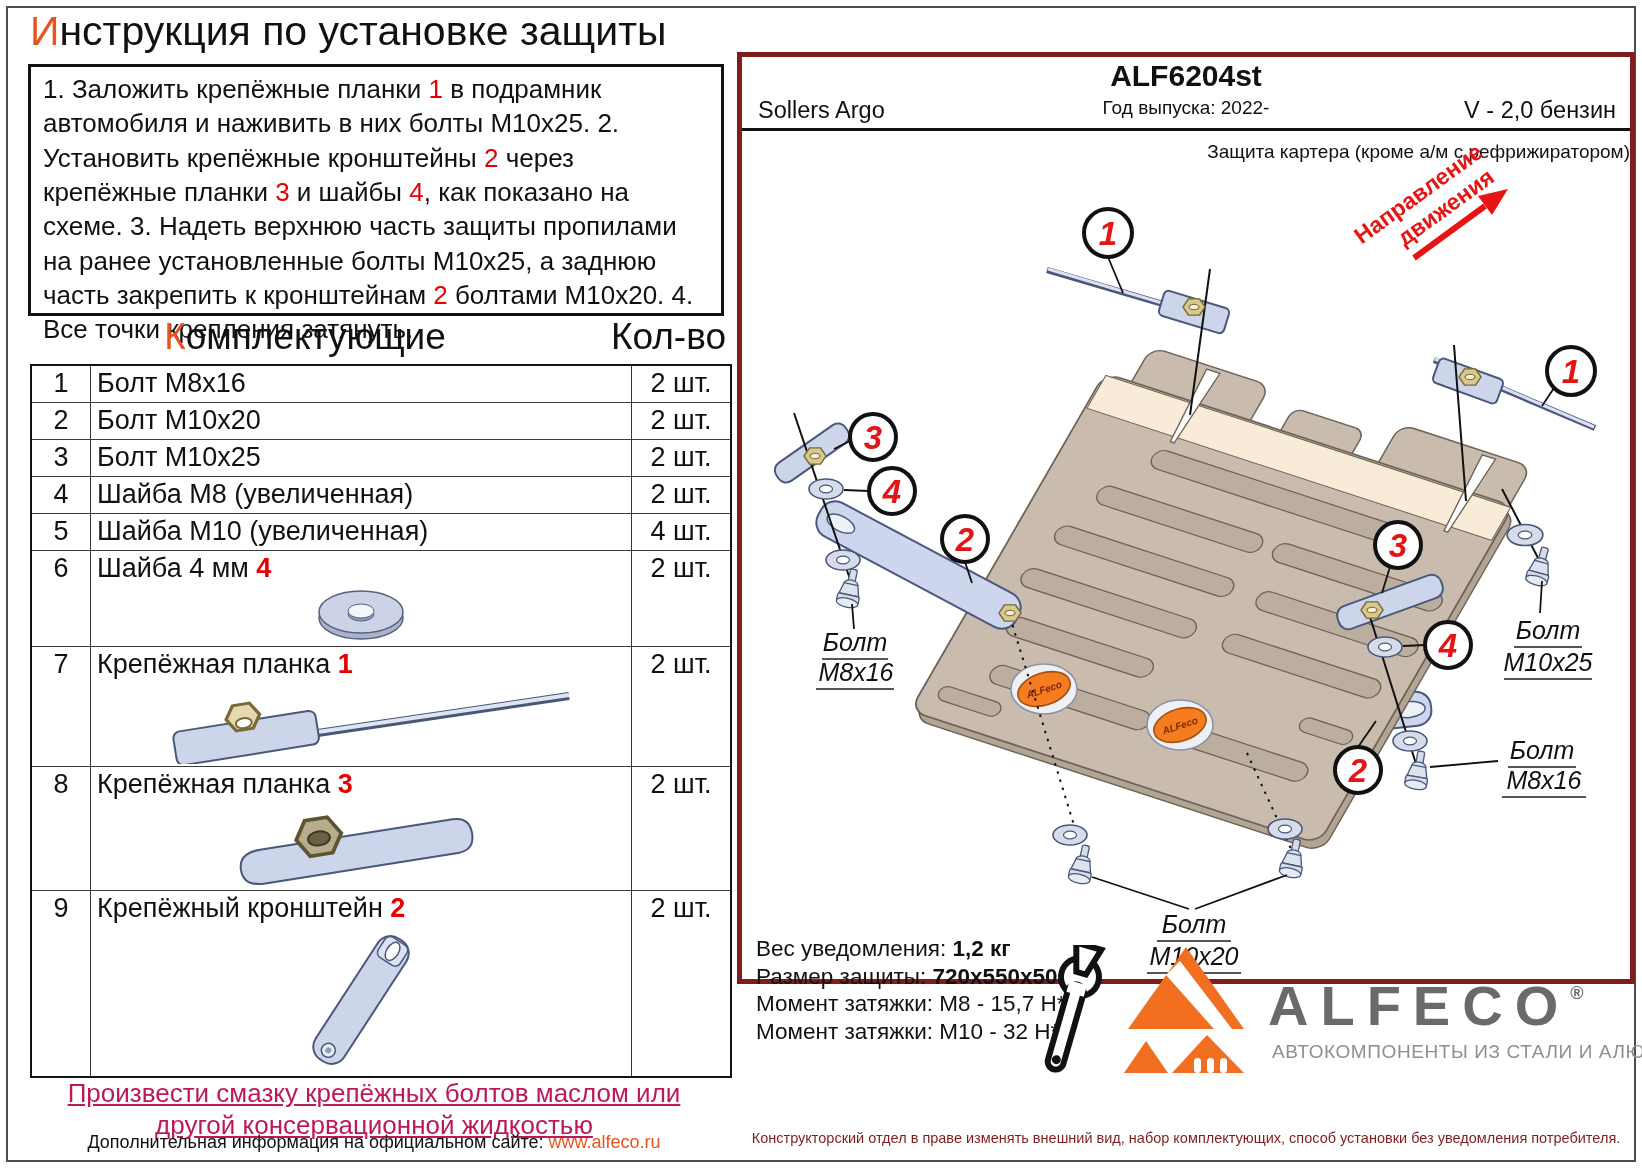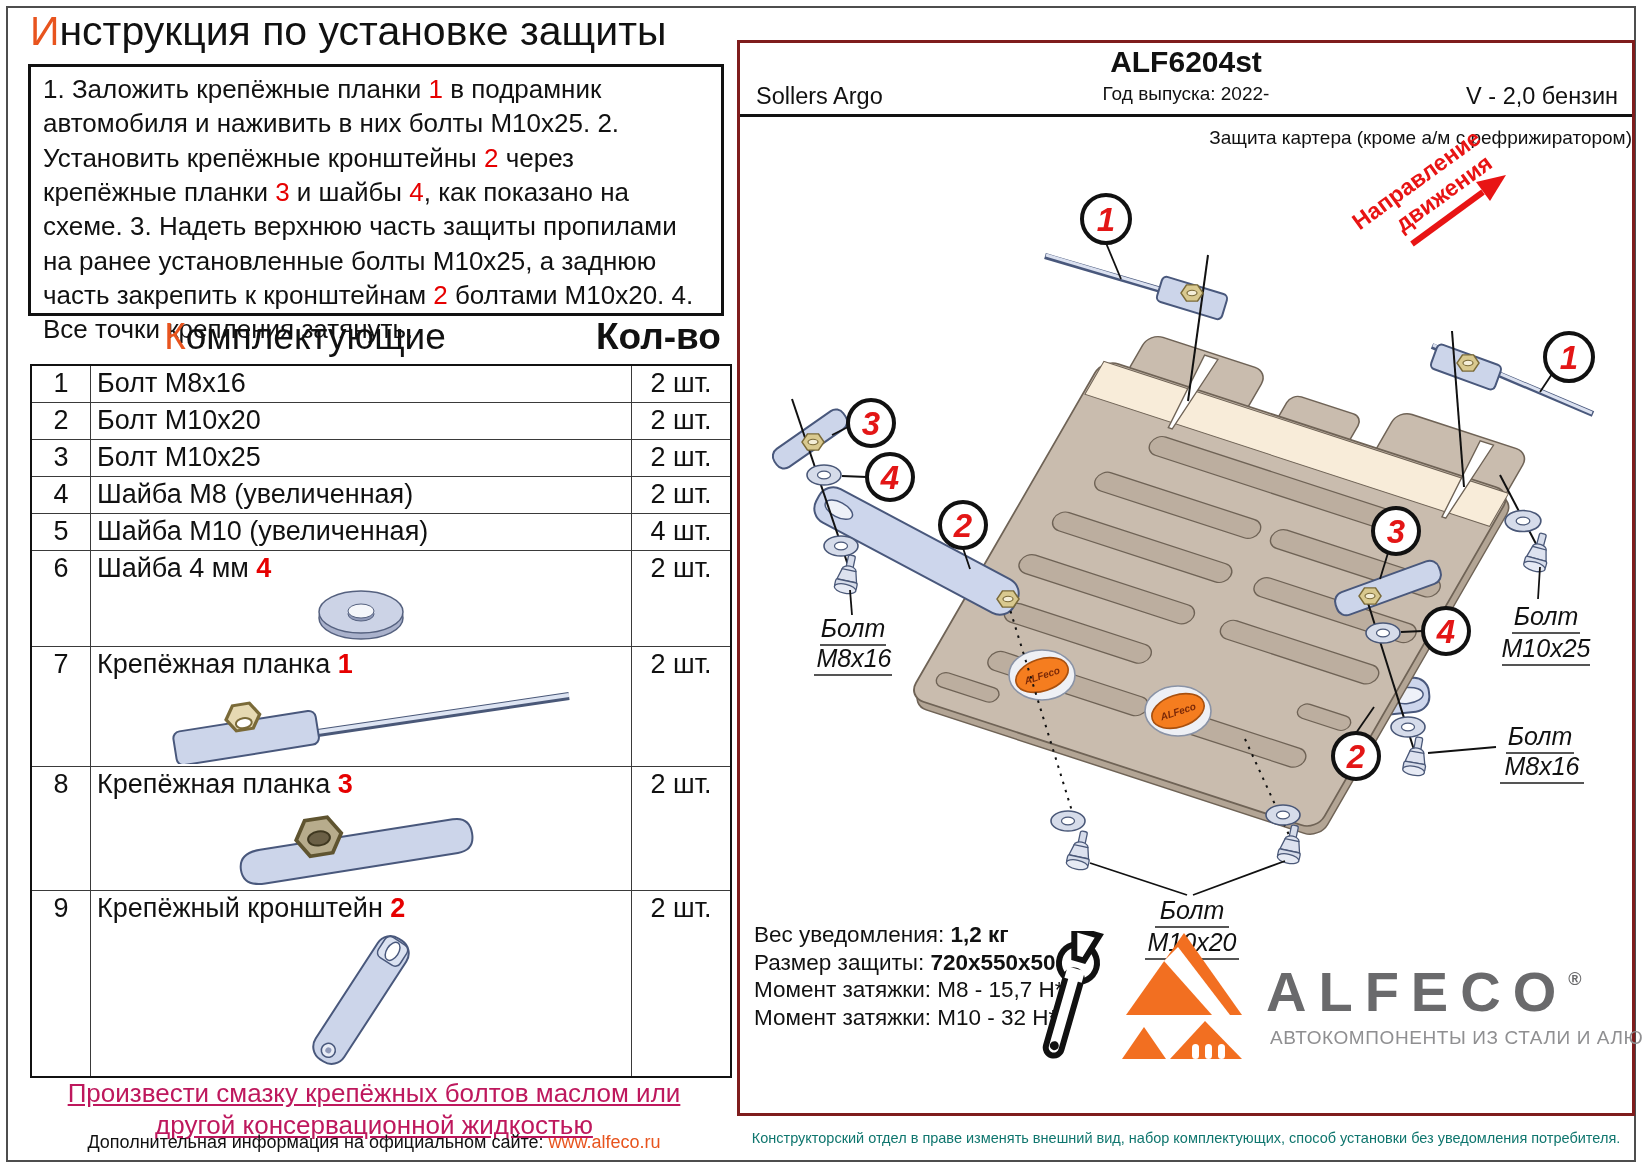--- a/index.html
+++ b/index.html
@@ -8,54 +8,54 @@
   .frame{position:absolute;inset:6px;border:2px solid #4d4d4d;pointer-events:none;}
   .rd{color:#e60000;}
   .accent{color:#e8541e;}
 
   
   .title{position:absolute;left:30px;top:8px;font-size:41px;white-space:nowrap;}
   .instr{position:absolute;left:28px;top:64px;width:666px;height:236px;border:3px solid #111;
          padding:5px 12px;font-size:26px;line-height:1.32;}
   .instr .rd{font-weight:400;}
   .tbl-head-parts{position:absolute;left:95px;top:316px;width:420px;text-align:center;font-size:37px;}
-  .tbl-head-qty{position:absolute;left:596px;top:316px;width:130px;text-align:left;font-size:37px;font-weight:bold;}
+  .tbl-head-qty{position:absolute;left:596px;top:316px;width:130px;text-align:right;font-size:37px;}
   table.parts{position:absolute;left:30px;top:364px;border-collapse:collapse;table-layout:fixed;}
   table.parts td{border:1.6px solid #3a3a3a;font-size:27px;vertical-align:top;padding:2px 6px;}
   table.parts{border:2.5px solid #111;}
   td.cn{width:46px;text-align:center;}
   td.cname{width:528px;}
   td.cq{width:86px;text-align:center;}
   table.parts .rd{font-weight:bold;}
   .rowimg{display:block;margin:2px auto 0;}
   .note{position:absolute;left:28px;top:1078px;width:692px;text-align:center;color:#be185d;
         font-size:26px;line-height:1.22;text-decoration:underline;}
   .subfoot{position:absolute;left:28px;top:1132px;width:692px;text-align:center;font-size:18px;}
   .subfoot a{color:#e8541e;text-decoration:none;}
 
   
-  .panel{position:absolute;left:737px;top:40px;width:898px;height:1076px;border:3px solid #7f1d1d;box-sizing:border-box;}
+  .panel{position:absolute;left:737px;top:52px;width:898px;height:932px;border:5px solid #7f1d1d;box-sizing:border-box;}
   .phead{position:absolute;left:0;top:0;width:100%;height:74px;border-bottom:3px solid #111;box-sizing:border-box;}
   .pcode{position:absolute;left:0;top:2px;width:100%;text-align:center;font-size:30px;font-weight:bold;}
   .pmodel{position:absolute;left:16px;top:40px;font-size:23.5px;}
   .pyear{position:absolute;left:0;top:40px;width:100%;text-align:center;font-size:19px;}
   .pengine{position:absolute;right:14px;top:40px;font-size:23.5px;}
   .psub{position:absolute;left:0;top:84px;width:100%;text-align:right;font-size:19px;}
   .diagram{position:absolute;left:0;top:0;width:898px;height:1068px;}
 
   .specs{position:absolute;left:14px;top:878px;font-size:22.5px;line-height:27.5px;}
   .specs .v{font-weight:bold;}
   .wrench{position:absolute;left:296px;top:888px;}
   .logo{position:absolute;left:378px;top:888px;width:505px;height:150px;}
   .logomark{position:absolute;left:0;top:0;}
   .logotext{position:absolute;left:148px;top:28px;font-size:56px;font-weight:bold;color:#6a6a6c;
             letter-spacing:12px;white-space:nowrap;}
   .logoreg{font-size:18px;vertical-align:26px;letter-spacing:0;}
   .tagline{position:absolute;left:152px;top:96px;font-size:19px;color:#8f8f91;letter-spacing:0.6px;white-space:nowrap;}
-  .fineprint{position:absolute;left:737px;top:1130px;width:898px;text-align:center;font-size:14.5px;color:#0f766e;}
+  .fineprint{position:absolute;left:737px;top:1130px;width:898px;text-align:center;font-size:14.5px;color:#7f1d1d;}
 </style>
 </head>
 <body>
 
 <div class="page">
   <div class="frame"></div>
 
   <div class="title"><span class="accent">И</span><span>нструкция по установке защиты</span></div>
 
   <div class="instr">

